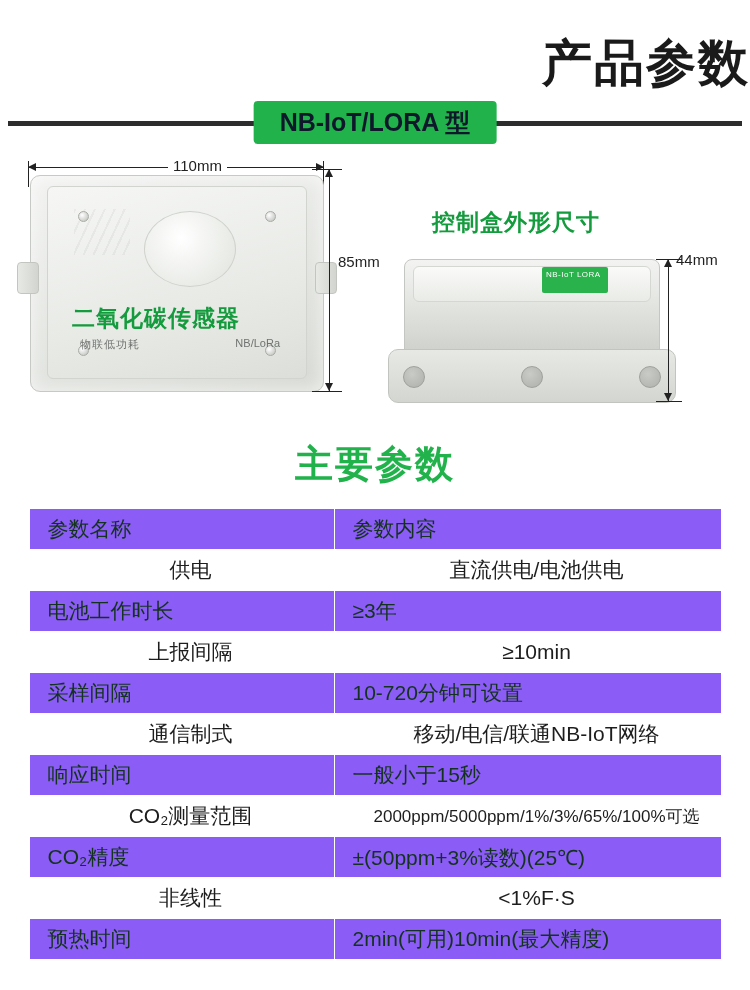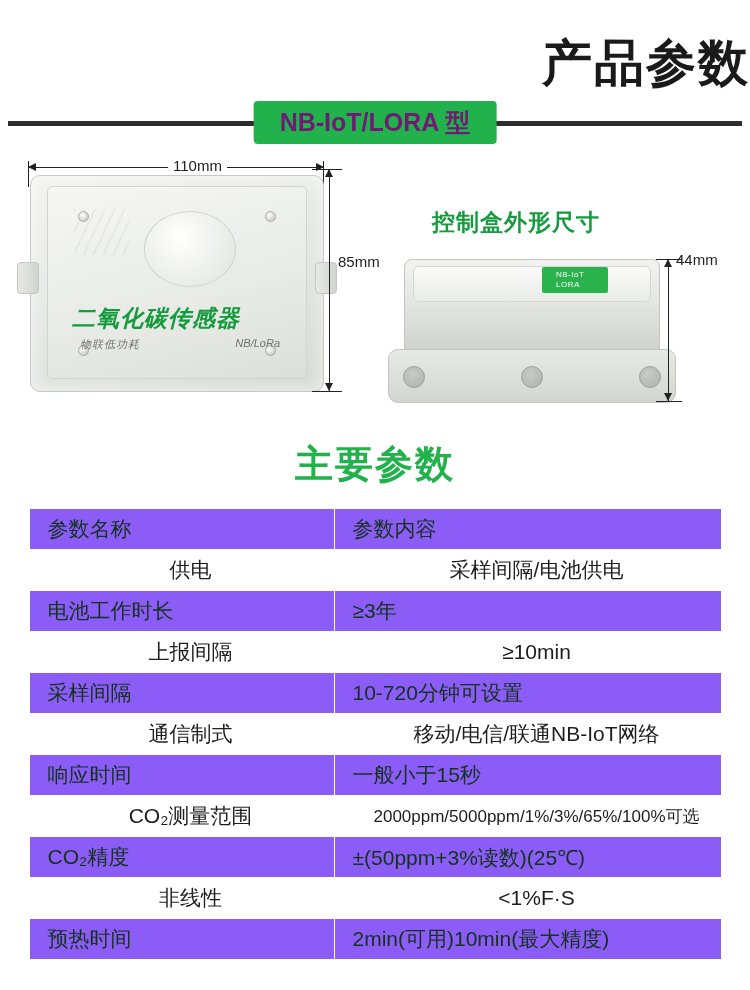--- a/index.html
+++ b/index.html
@@ -38,21 +38,21 @@
     right: 8px;
     height: 5px;
     background: #2d2d2d;
   }
   .subtitle-badge {
     position: absolute;
     left: 50%;
     top: 4px;
     transform: translateX(-50%);
     background: #22b24c;
-    color: #701a75;
+    color: #0f172a;
     font-size: 25px;
     font-weight: bold;
     padding: 5px 26px;
     border-radius: 4px;
     white-space: nowrap;
   }
 
   
   .figure-area {
     position: relative;
@@ -71,21 +71,20 @@
   .dev-body {
     position: absolute;
     left: 0;
     top: 0;
     width: 292px;
     height: 215px;
     background: linear-gradient(160deg, #f2f3f1 0%, #e4e6e2 55%, #d6d9d3 100%);
     border: 1px solid #c7cac4;
     border-radius: 10px;
     box-shadow: inset 0 0 18px rgba(255,255,255,0.7);
-    font-style: italic;
   }
   .dev-inner {
     position: absolute;
     left: 16px;
     top: 10px;
     right: 16px;
     bottom: 12px;
     border-radius: 6px;
     background: linear-gradient(165deg,#f6f7f5 0%, #e8eae6 60%, #dcdfd9 100%);
     border: 1px solid #d2d5cf;
@@ -258,21 +257,21 @@
     width: 66px;
     height: 26px;
     background: #2ab24c;
     border-radius: 2px;
   }
   .ctrl-green span {
     display: block;
     color: #fff;
     font-size: 8px;
     line-height: 10px;
-    padding: 3px 14px;
+    padding: 3px 4px;
     letter-spacing: 0.5px;
   }
   .ctrl-base {
     position: absolute;
     left: 388px;
     top: 196px;
     width: 286px;
     height: 52px;
     border-radius: 10px;
     background: linear-gradient(180deg,#e7e9e5 0%, #d3d6d0 100%);
@@ -427,21 +426,21 @@
         <col class="c1">
         <col class="c2">
       </colgroup>
   <tbody id="table-body">
         <tr class="odd">
           <td class="name">参数名称</td>
           <td class="value">参数内容</td>
         </tr>
         <tr class="even">
           <td class="name">供电</td>
-          <td class="value">采样间隔/电池供电</td>
+          <td class="value">直流供电/电池供电</td>
         </tr>
         <tr class="odd">
           <td class="name">电池工作时长</td>
           <td class="value">≥3年</td>
         </tr>
         <tr class="even">
           <td class="name">上报间隔</td>
           <td class="value">≥10min</td>
         </tr>
         <tr class="odd">

